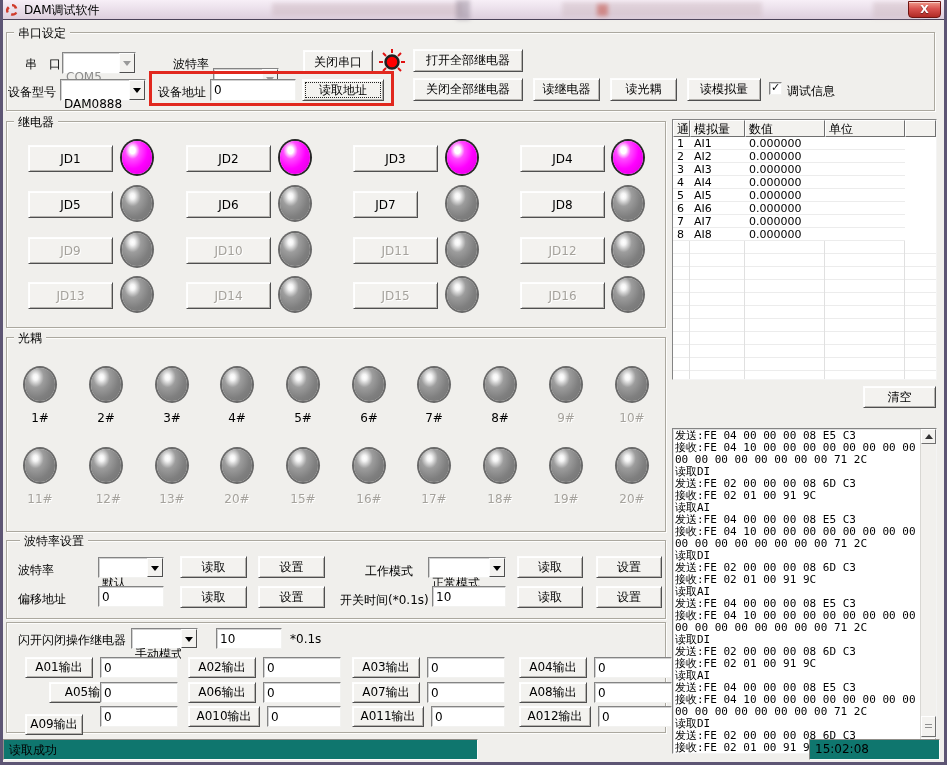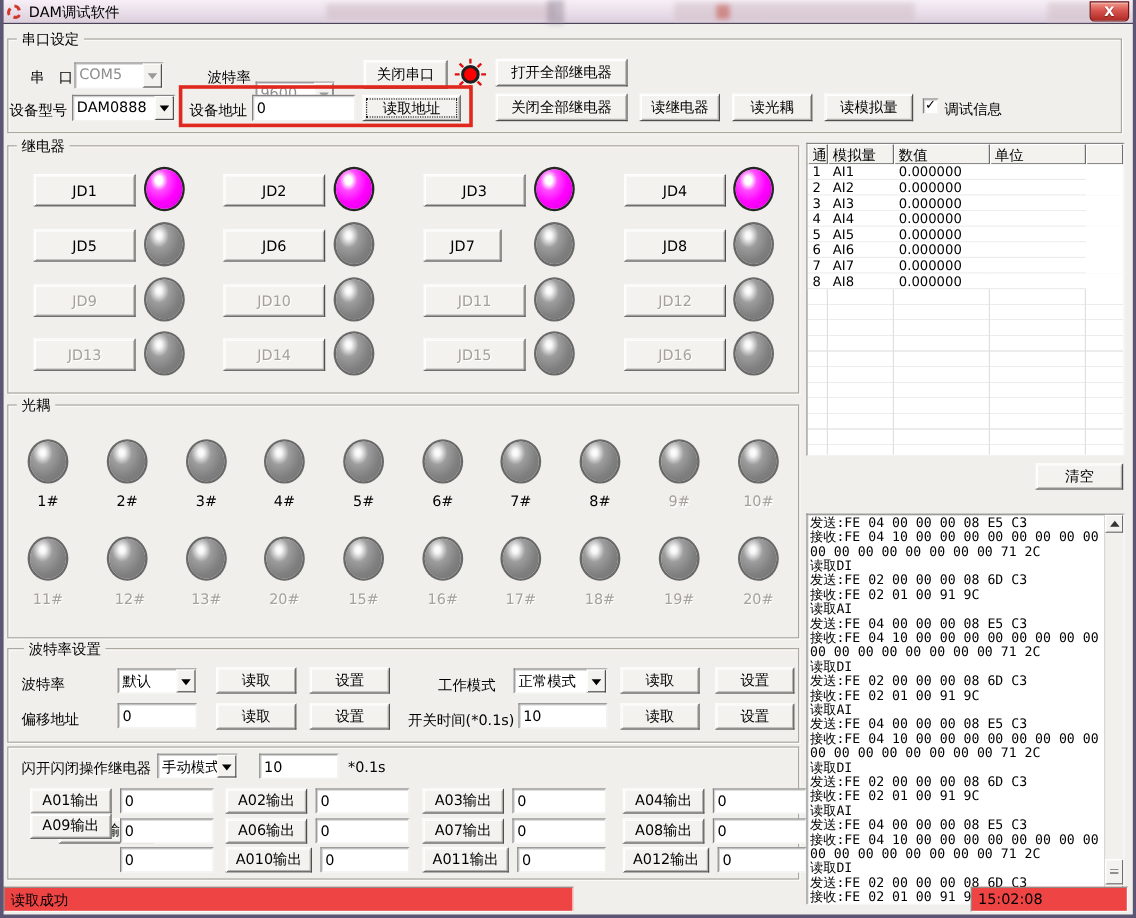--- a/index.html
+++ b/index.html
@@ -31,21 +31,21 @@
     box-shadow:inset 1px 1px 0 #ffffff, inset -1px -1px 0 #b5b3af;
     font-size:12px;color:#000;font-family:inherit;padding:0;cursor:default;white-space:nowrap;}
   .btn.dis{color:#a5a29c;text-shadow:1px 1px 0 #fff;}
   .focusdot{outline:1px dotted #222;outline-offset:-4px;}
   .tfield{position:absolute;background:#fff;border:1px solid;
     border-color:#848484 #f2f2f0 #f2f2f0 #848484;
     box-shadow:inset 1px 1px 0 rgba(0,0,0,.18);
     font-size:12px;font-family:inherit;padding:1px 3px;color:#000;}
   .combo{position:absolute;display:flex;background:#fff;border:1px solid;
     border-color:#848484 #f2f2f0 #f2f2f0 #848484;box-shadow:inset 1px 1px 0 rgba(0,0,0,.18);}
-  .combo .txt{flex:1;font-size:12px;padding:2px 3px;white-space:nowrap;overflow:hidden;}
+  .combo .txt{flex:1;font-size:12px;padding:17px 3px;white-space:nowrap;overflow:hidden;}
   .combo .arrow{width:16px;background:#f3f2ef;border:1px solid;border-color:#fdfdfd #4f4f4f #4f4f4f #fdfdfd;
     display:flex;align-items:center;justify-content:center;}
   .combo .arrow::after{content:"";border:4px solid transparent;border-top:5px solid #000;margin-top:5px;}
   .combo.disabled .txt{color:#8d8d8d;}
   .combo.disabled .arrow::after{border-top-color:#9a9a9a;}
   .group{position:absolute;border:1px solid #aba89f;
     box-shadow:inset 1px 1px 0 #fdfdfc, 1px 1px 0 #fdfdfc;}
   .gtitle{position:absolute;background:#f0efec;padding:0 4px;font-size:12px;white-space:nowrap;z-index:5;}
   .cb{position:absolute;width:13px;height:13px;background:#fff;border:1px solid;
     border-color:#848484 #f2f2f0 #f2f2f0 #848484;box-shadow:inset 1px 1px 0 rgba(0,0,0,.18);
@@ -87,21 +87,21 @@
   .sb-up::after{content:"";border:4px solid transparent;border-bottom:5px solid #333;margin-top:-5px;}
   .sb-down::after{content:"";border:4px solid transparent;border-top:5px solid #333;margin-bottom:-5px;}
   .sb-thumb{position:absolute;left:0;width:15px;height:21px;bottom:16px;background:#f3f2ef;
     border:1px solid;border-color:#fff #6f6f6f #6f6f6f #fff;
     display:flex;align-items:center;justify-content:center;}
   .sb-thumb::after{content:"";width:7px;height:6px;
     background:repeating-linear-gradient(to bottom,#8f8f8f 0 1px,transparent 1px 3px);}
   
   .spanel{position:absolute;top:739px;height:21px;border:1px solid;
     border-color:#8f8d88 #fbfbfa #fbfbfa #8f8d88;font-size:12px;padding:2px 5px;
-    white-space:nowrap;overflow:hidden;background:#ef4444;}
+    white-space:nowrap;overflow:hidden;background:#0f766e;}
 </style>
 </head>
 <body>
 
 <div class="window">
 
   <div class="titlebar">
     <div class="tb-smudge" style="left:272px;top:3px;width:190px;height:13px;background:#c9b3bb;"></div>
     <div class="tb-smudge" style="left:456px;top:0;width:14px;height:20px;background:#8d8292;"></div>
     <div class="tb-smudge" style="left:562px;top:2px;width:200px;height:15px;background:#cdb9c0;"></div>
@@ -304,21 +304,21 @@
 
   <button class="btn" style="left:25px;top:682px;width:79px;height:21px;margin-left:24px;">A05输出</button>
   <input class="tfield" style="left: 100px; top: 682px; width: 78px; height: 21px;" value="0">
   <button class="btn" style="left:188px;top:682px;width:68px;height:21px;">A06输出</button>
   <input class="tfield" style="left: 263px; top: 682px; width: 78px; height: 21px;" value="0">
   <button class="btn" style="left:352px;top:682px;width:68px;height:21px;">A07输出</button>
   <input class="tfield" style="left: 427px; top: 682px; width: 78px; height: 21px;" value="0">
   <button class="btn" style="left:519px;top:682px;width:68px;height:21px;">A08输出</button>
   <input class="tfield" style="left: 594px; top: 682px; width: 78px; height: 21px;" value="0">
 
-  <button class="btn" style="left:25px;top:678px;width:68px;height:21px;text-align:center;">A09输出</button>
+  <button class="btn" style="left:25px;top:714px;width:58px;height:21px;text-align:center;">A09输出</button>
   <input class="tfield" style="left: 100px; top: 706px; width: 78px; height: 21px;" value="0">
   <button class="btn" style="left:188px;top:706px;width:72px;height:21px;">A010输出</button>
   <input class="tfield" style="left: 267px; top: 706px; width: 74px; height: 21px;" value="0">
   <button class="btn" style="left:352px;top:706px;width:72px;height:21px;">A011输出</button>
   <input class="tfield" style="left: 431px; top: 706px; width: 74px; height: 21px;" value="0">
   <button class="btn" style="left:519px;top:706px;width:72px;height:21px;">A012输出</button>
   <input class="tfield" style="left: 598px; top: 706px; width: 74px; height: 21px;" value="0">
 
   <div class="atable">
     <div class="athead">

